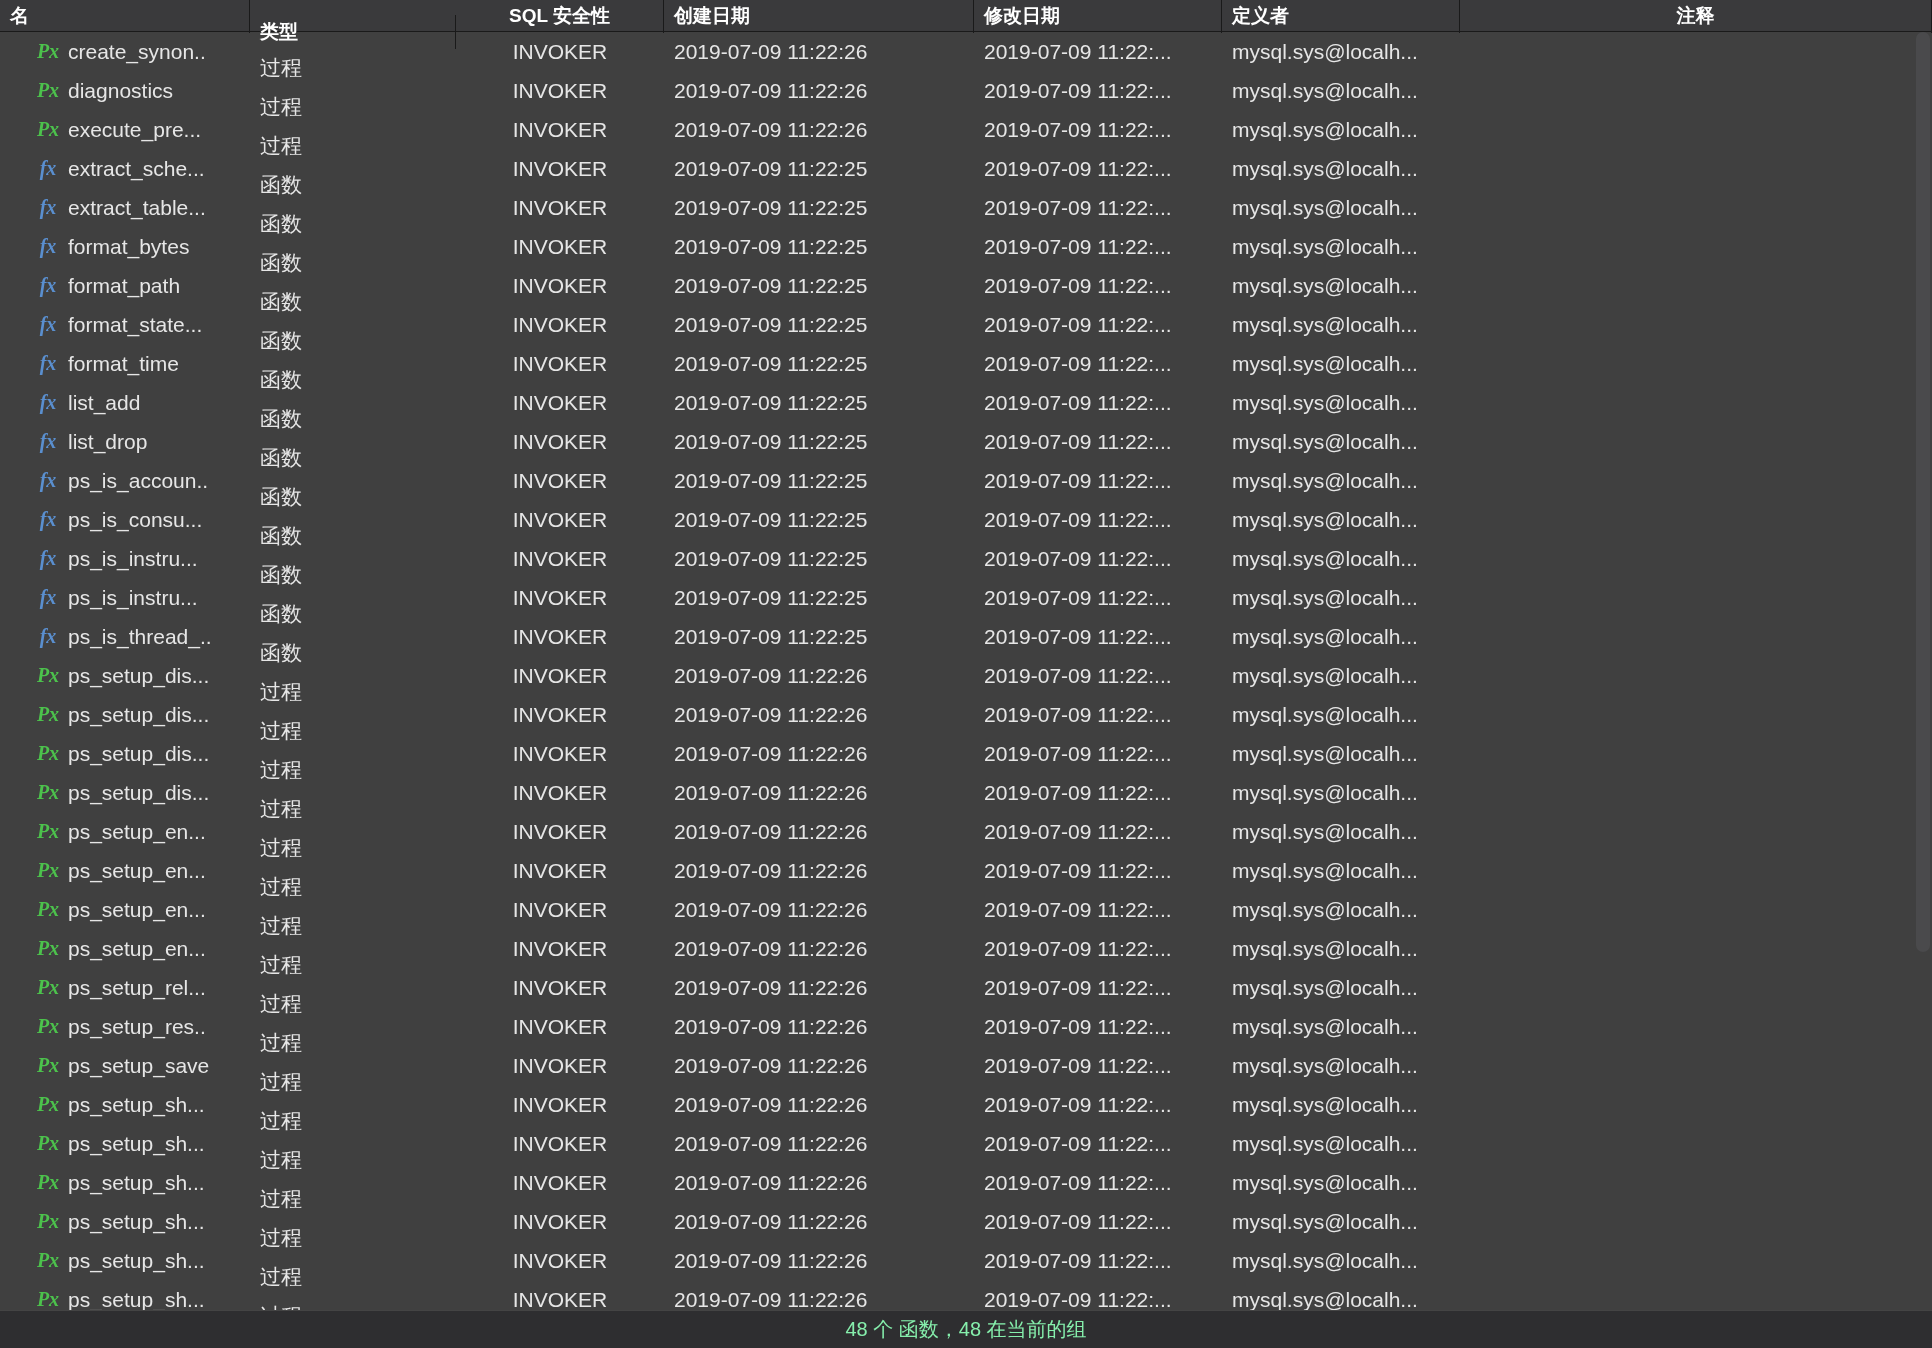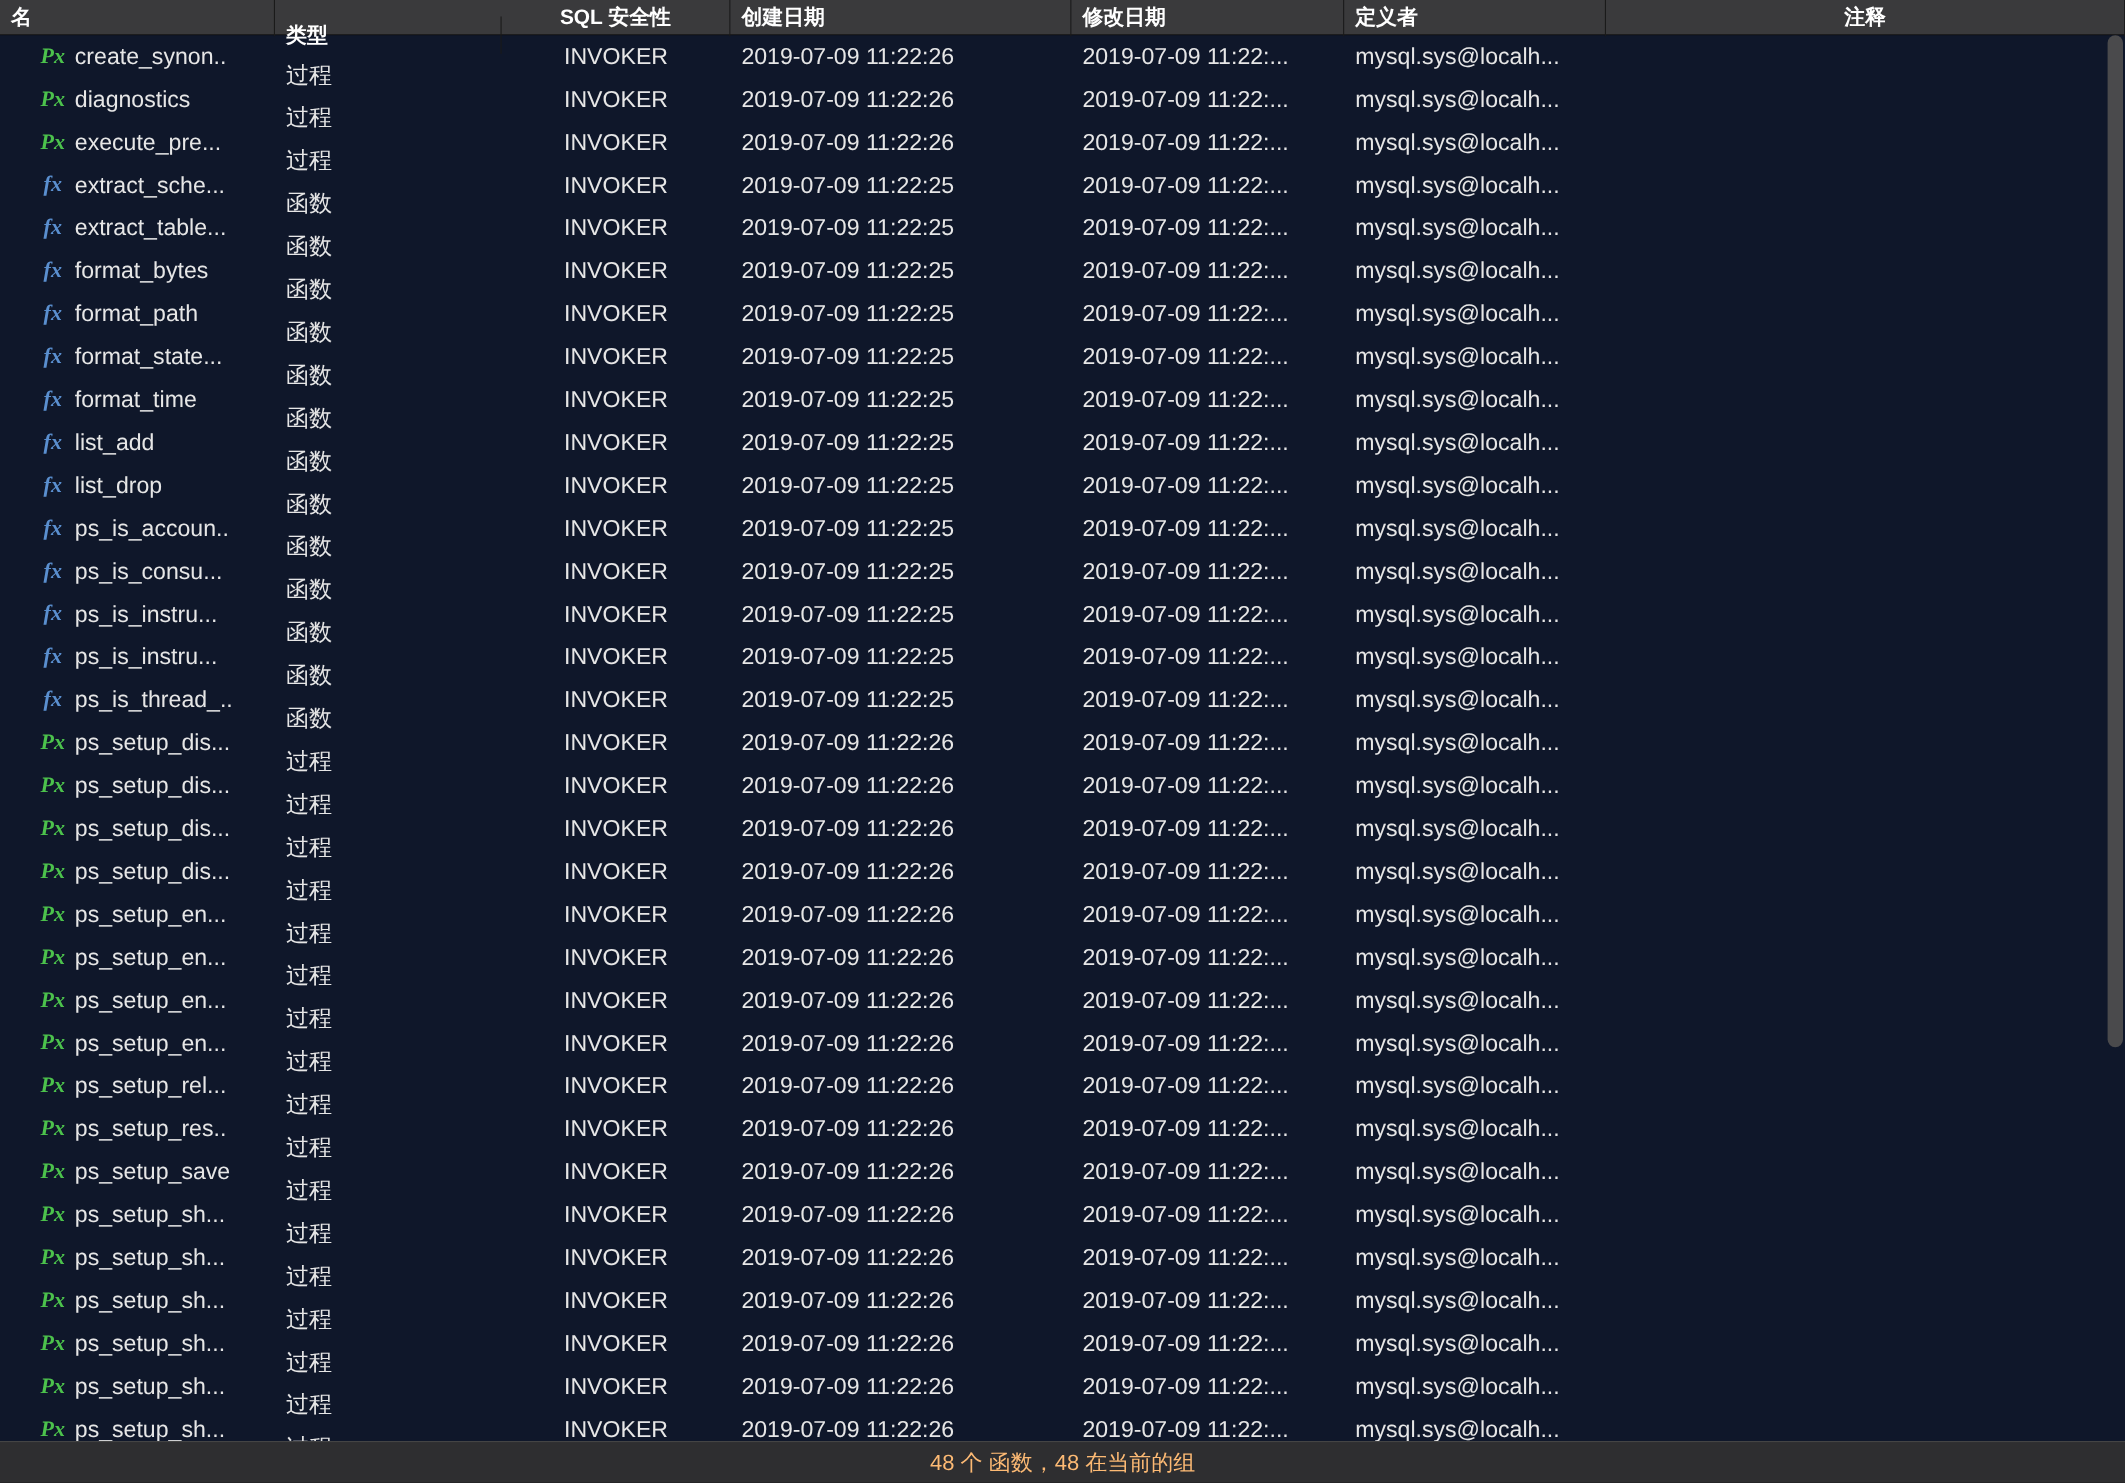--- a/index.html
+++ b/index.html
@@ -28,21 +28,21 @@
 .header-cell {
   padding: 4px 10px;
   color: #fff;
   font-weight: 600;
   font-size: 19px;
   border-right: 1px solid #1a1a1a;
   white-space: nowrap;
   overflow: hidden;
 }
 .rows {
-  background: #0f172a;
+  background: #404040;
 }
 .data-row {
   display: flex;
   height: 39px;
   align-items: center;
 }
 .cell {
   padding: 4px 10px;
   color: #e6e6e6;
   white-space: nowrap;
@@ -79,21 +79,21 @@
 .status-bar {
   position: absolute;
   bottom: 0;
   left: 0;
   right: 0;
   height: 38px;
   background: #2e2e30;
   display: flex;
   align-items: center;
   justify-content: center;
-  color: #fdba74;
+  color: #86efac;
   font-size: 20px;
   border-top: 1px solid #444;
 }
 .scrollbar-track {
   position: absolute;
   right: 0;
   top: 32px;
   bottom: 38px;
   width: 18px;
   background: transparent;

